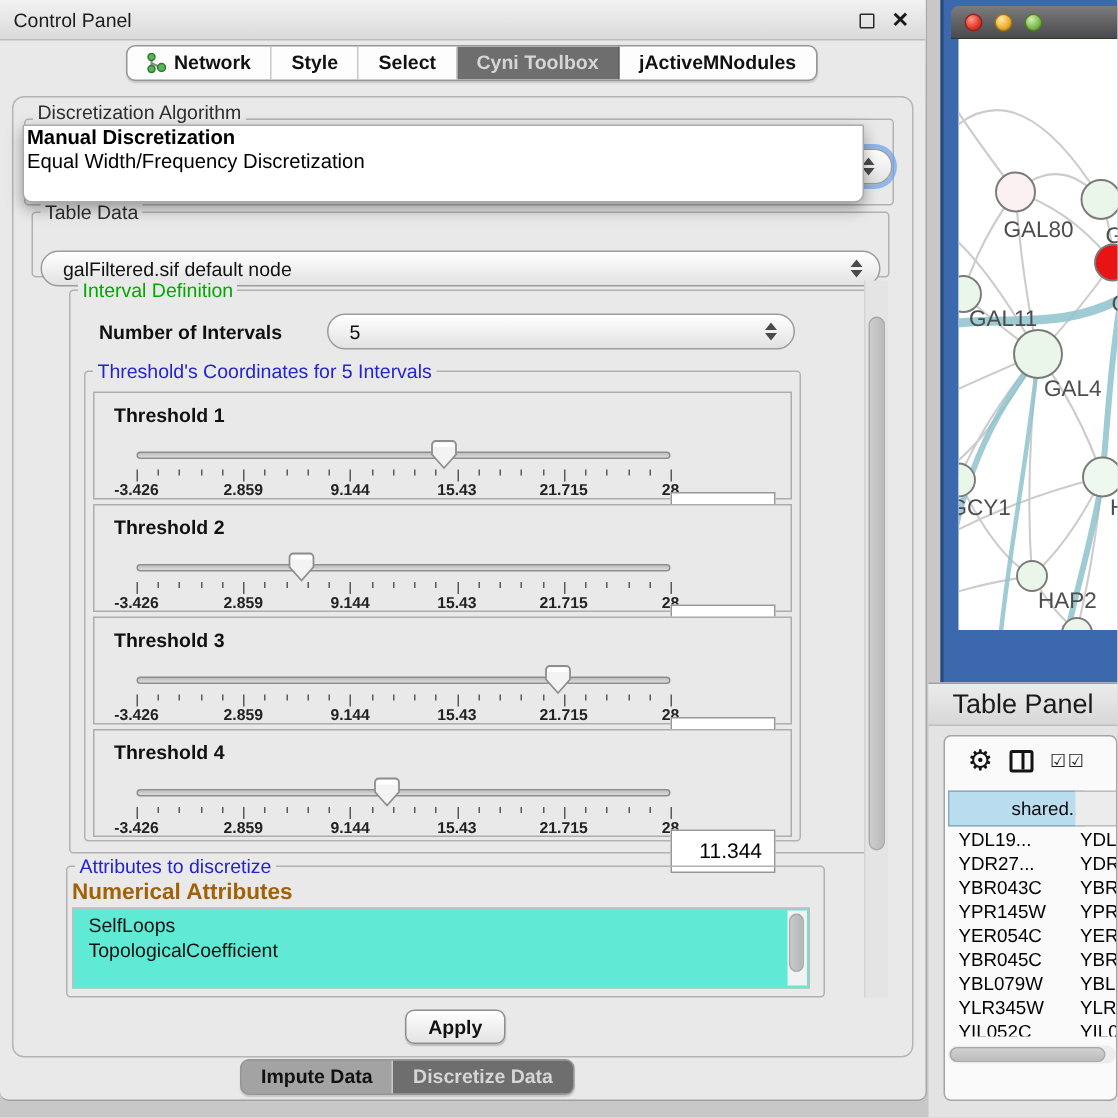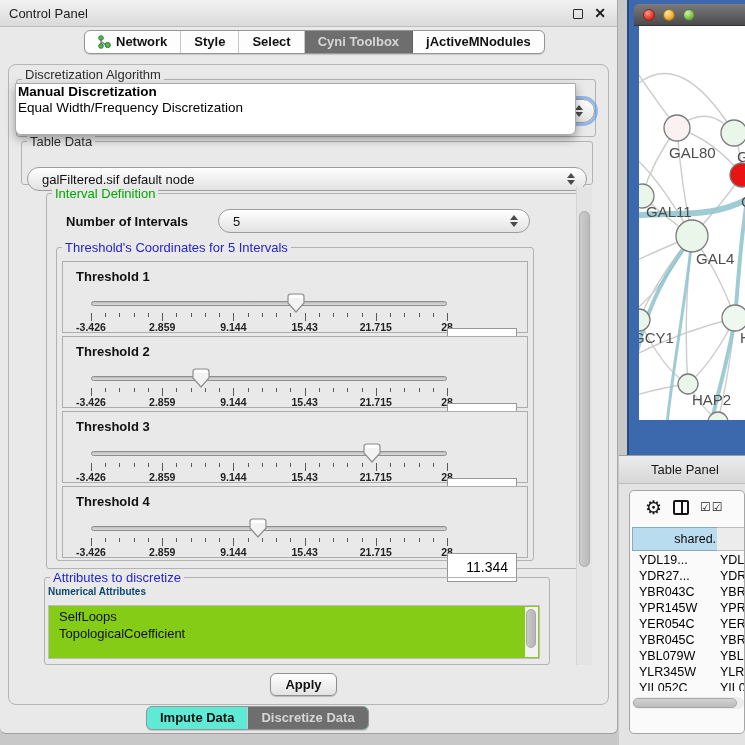--- a/index.html
+++ b/index.html
@@ -18,22 +18,22 @@
   .close-icon { position:absolute; right:11px; top:5px; font-size:14px; font-weight:bold; color:#1a1a1a; }
 
   
   .tabbar { position:absolute; top:30px; left:84px; height:24px; display:flex;
     border:1px solid #969696; border-radius:6px; background:#fdfdfd; overflow:hidden;
     box-shadow:0 1px 1px rgba(0,0,0,.15); }
   .tab { padding:0 13px; line-height:22px; font-size:13px; font-weight:bold; color:#111;
     border-right:1px solid #c9c9c9; display:flex; align-items:center; gap:5px; white-space:nowrap; }
   .tab:last-child { border-right:none; }
   .tab.selected { background:#6e6e6e; color:#d6d6d6; border-right-color:#5f5f5f; }
-  .bottom-tabbar { position:absolute; top:706px; left:146px; height:24px; display:flex;
-    border:1px solid #969696; border-radius:6px; background:#5eead4; overflow:hidden;
+  .bottom-tabbar { position:absolute; top:706px; left:160px; height:24px; display:flex;
+    border:1px solid #969696; border-radius:6px; background:#a3a3a3; overflow:hidden;
     box-shadow:0 1px 1px rgba(0,0,0,.15); }
 
   
   #outer-panel { position:absolute; left:8px; top:64px; width:601px; height:641px;
     border:1px solid #b5b5b5; border-radius:8px; background:#e9e9e9; }
 
   .group { position:absolute; border:1px solid #b2b2b2; border-radius:3px; }
   .group-title { position:absolute; font-size:13px; background:#e9e9e9; padding:0 3px; white-space:nowrap; }
   .gt-dark { color:#2e2e2e; }
   .gt-green { color:#00a800; }
@@ -68,21 +68,21 @@
   .tick { position:absolute; top:51px; width:1px; height:4px; background:#5a5a5a; }
   .tick.major { height:8px; }
   .ticklabel { position:absolute; top:59px; transform:translateX(-50%);
     font-size:10.5px; font-weight:bold; color:#222; white-space:nowrap; }
   .th-value { position:absolute; right:10px; top:26px; width:70px; height:29px;
     background:#fff; border:1px solid #979797; font-size:14px; color:#000;
     text-align:right; line-height:27px; padding-right:8px;margin-top:40px; }
 
   
   #attr-list { position:absolute; left:39px; top:540px; width:492px; height:54px;
-    background:#84cc16; border:1px solid #bdbdbd; overflow:hidden; padding:2px 0 0 10px; }
+    background:#5eead4; border:1px solid #bdbdbd; overflow:hidden; padding:2px 0 0 10px; }
   #attr-list .li { font-size:13px; color:#111; line-height:17px; }
   .list-scroll { position:absolute; right:1px; top:1px; bottom:1px; width:13px; background:#f2f2f2; }
   .list-scroll .thumb { position:absolute; left:1px; top:2px; width:10px; height:78%;
     background:linear-gradient(90deg,#c9c9c9,#b6b6b6); border:1px solid #a9a9a9; border-radius:5px; }
 
   
   .main-scroll { position:absolute; left:567px; top:122px; width:16px; height:478px; background:#e4e4e4; border-left:1px solid #d4d4d4;}
   .main-scroll .thumb { position:absolute; left:2px; top:24px; width:11px; height:356px;
     background:linear-gradient(90deg,#cdcdcd,#bababa); border:1px solid #ababab; border-radius:6px; }
 
@@ -101,21 +101,21 @@
   .light.red { background:radial-gradient(circle at 35% 30%, #ff9a8a, #e0382a 60%, #a51b10); border:1px solid #8e241a; }
   .light.yellow { background:radial-gradient(circle at 35% 30%, #ffe9a8, #eead2e 60%, #b97c11); border:1px solid #99741c; }
   .light.green { background:radial-gradient(circle at 35% 30%, #d2f0b0, #7cb84e 60%, #4c8a22); border:1px solid #4e7b26; }
   .net-canvas { position:absolute; left:10px; top:26px; width:108px; height:394px; background:#fff; overflow:hidden; }
   .net-canvas svg text { font-family:"Liberation Sans", sans-serif; font-size:15px; fill:#4d4d4d; }
 
   
   #table-panel { position:absolute; left:619px; top:455px; width:126px; height:290px; background:#e3e3e3; }
   .tp-header { position:absolute; left:0; top:0; width:100%; height:29px;
     background:linear-gradient(#ececec,#d7d7d7); border-top:1px solid #9e9e9e; border-bottom:1px solid #bdbdbd;
-    font-size:13px; color:#1a1a1a; display:flex; align-items:center; padding-left:32px; }
+    font-size:18px; color:#1a1a1a; display:flex; align-items:center; padding-left:16px; }
   .tp-box { position:absolute; left:10px; top:35px; width:116px; height:244px;
     background:#fafafa; border:1px solid #a5a5a5; border-radius:5px; overflow:hidden; }
   .tp-toolbar { position:absolute; left:0; top:0; width:100%; height:32px; display:flex; align-items:center; gap:11px; padding-left:15px; }
   .gear-glyph { font-size:19px; color:#141414; line-height:1; }
   .cols-glyph { width:16px; height:15px; border:2px solid #141414; border-radius:2px; position:relative; }
   .cols-glyph::after { content:""; position:absolute; left:50%; top:0; bottom:0; width:2px; background:#141414; }
   .check-glyph { font-size:12px; color:#222; letter-spacing:1px; }
   .tp-headrow { position:absolute; left:0; top:36px; width:160px; height:24px; font-size:12.5px; }
   .tp-col1 { position:absolute; left:2px; top:0; width:92px; height:24px; background:#b9dcee;
     border:1px solid #89a9bd; text-align:right; line-height:22px; color:#0a0a0a; }
@@ -386,21 +386,21 @@
             <div class="ticklabel" style="left: 241.6px;">15.43</div>
             <div class="ticklabel" style="left: 312.8px;">21.715</div>
             <div class="ticklabel" style="left: 384px;">28</div>
           </div>
     <div class="th-value">11.344</div>
   </div>
 </div>
 
     <div class="group" style="left:35px; top:512px; width:506px; height:88px;"></div>
     <div class="group-title gt-blue" style="left:41px; top:505px;">Attributes to discretize</div>
-    <div style="position:absolute; left:39px; top:521px; font-size:10px; font-weight:bold; color:#0c4a6e;">Numerical Attributes</div>
+    <div style="position:absolute; left:39px; top:521px; font-size:15px; font-weight:bold; color:#a16207;">Numerical Attributes</div>
     <div id="attr-list">
 
   <div class="li">SelfLoops</div>
 
   <div class="li">TopologicalCoefficient</div>
 
 <div class="list-scroll">
           <div class="thumb"></div>
         </div>
     </div>

